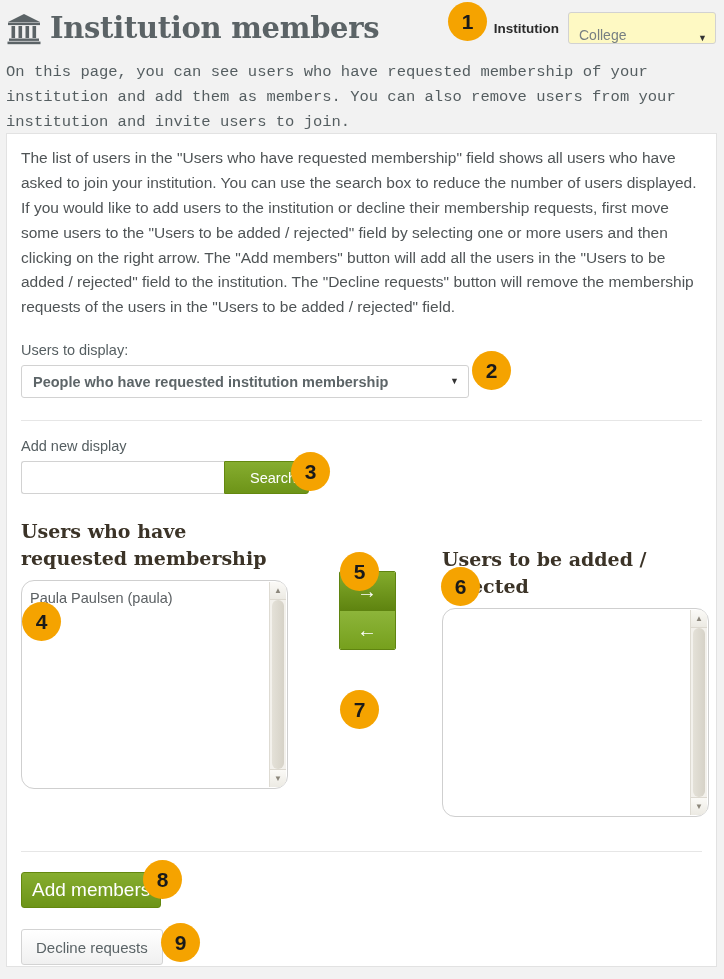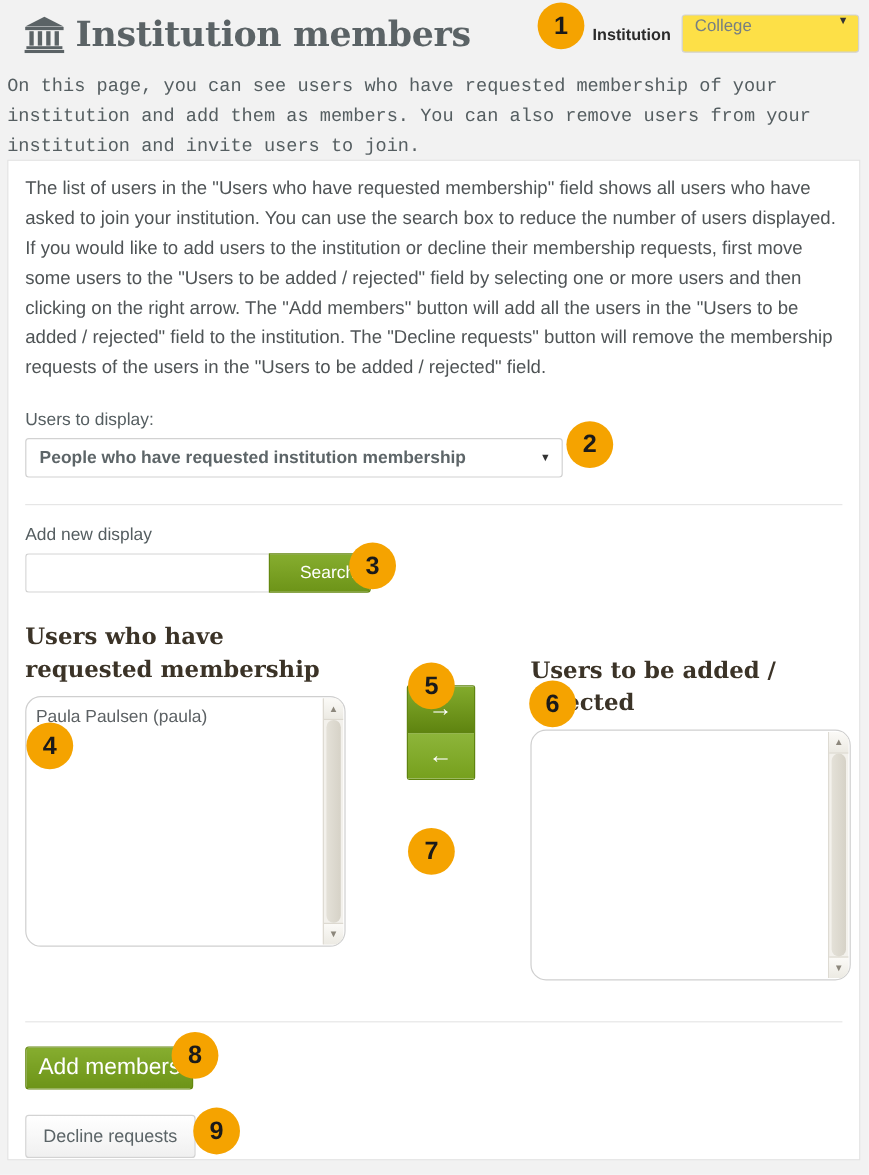--- a/index.html
+++ b/index.html
@@ -12,21 +12,21 @@
     background: #f2f2f2;
     font-family: "Liberation Sans", sans-serif;
     color: #4d5659;
     overflow: hidden;
     position: relative;
   }
 
   
   .page-header {
     height: 56px;
-    padding: 0 8px 0 20px;
+    padding: 0 8px 0 7px;
     display: flex;
     align-items: center;
     background: #f2f2f2;
     position: relative;
   }
   .title-block {
     display: flex;
     align-items: center;
     flex: 1 1 auto;
     min-width: 0;
@@ -55,25 +55,25 @@
   .inst-label {
     font-size: 13.5px;
     font-weight: bold;
     color: #2b2b2b;
     margin-right: 9px;
     white-space: nowrap;
   }
   .inst-select {
     width: 148px;
     height: 32px;
-    background: #fde047;
+    background: #fef9c3;
     border: 1px solid #d2d2d2;
     border-radius: 3px;
     display: flex;
-    align-items: flex-start;
+    align-items: flex-end;
     padding: 0 8px 0 10px;
     font-size: 14px;
     color: #777f82;
     box-sizing: border-box;
     justify-content: space-between;
   }
   .caret {
     font-size: 9px;
     color: #333;
     line-height: 1;

